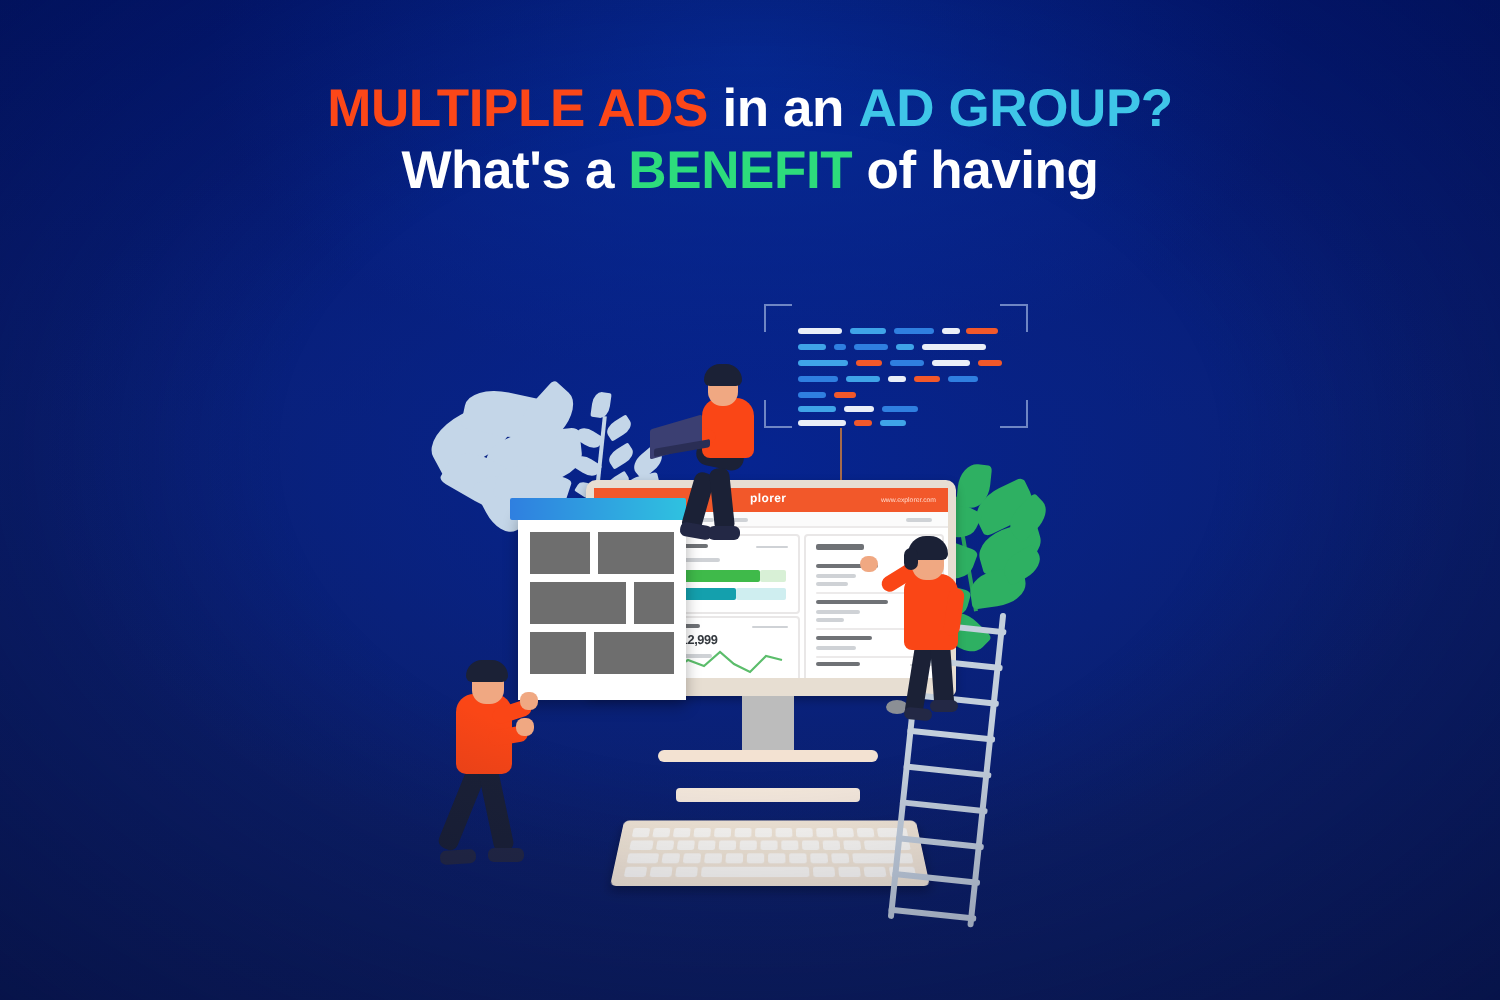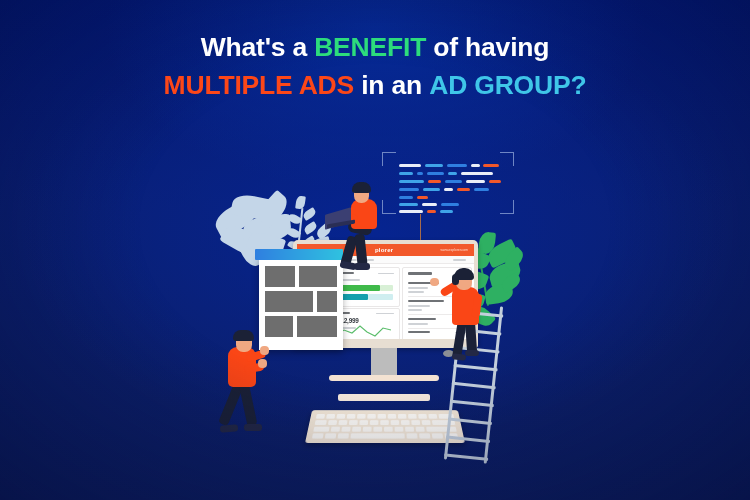--- a/index.html
+++ b/index.html
@@ -102,25 +102,25 @@
 </style>
 </head>
 <body>
 
 <div id="stage">
 
   <div class="bg-base"></div>
   <div class="bg-glow"></div>
 
   <div class="headline">
+    <div class="hl-line l2">
+      <span class="w-orange">MULTIPLE ADS</span><span class="w-white w-reg"> in an </span><span class="w-cyan">AD GROUP?</span>
+    </div>
     <div class="hl-line l1">
       <span class="w-white w-reg">What's a </span><span class="w-green">BENEFIT</span><span class="w-white w-reg"> of having</span>
-    </div>
-    <div class="hl-line l2">
-      <span class="w-orange">MULTIPLE ADS</span><span class="w-white w-reg"> in an </span><span class="w-cyan">AD GROUP?</span>
     </div>
   </div>
 
   <div class="illo">
 
     <div>
       <div class="leaf-pale" style="left:214px;top:206px;width:44px;height:24px;transform:rotate(-28deg);"></div>
       <div class="leaf-pale" style="left:232px;top:196px;width:40px;height:22px;transform:rotate(12deg);"></div>
       <div class="leaf-pale" style="left:243px;top:216px;width:48px;height:26px;transform:rotate(-6deg);"></div>
       <div class="leaf-pale" style="left:222px;top:230px;width:42px;height:22px;transform:rotate(30deg);"></div>

